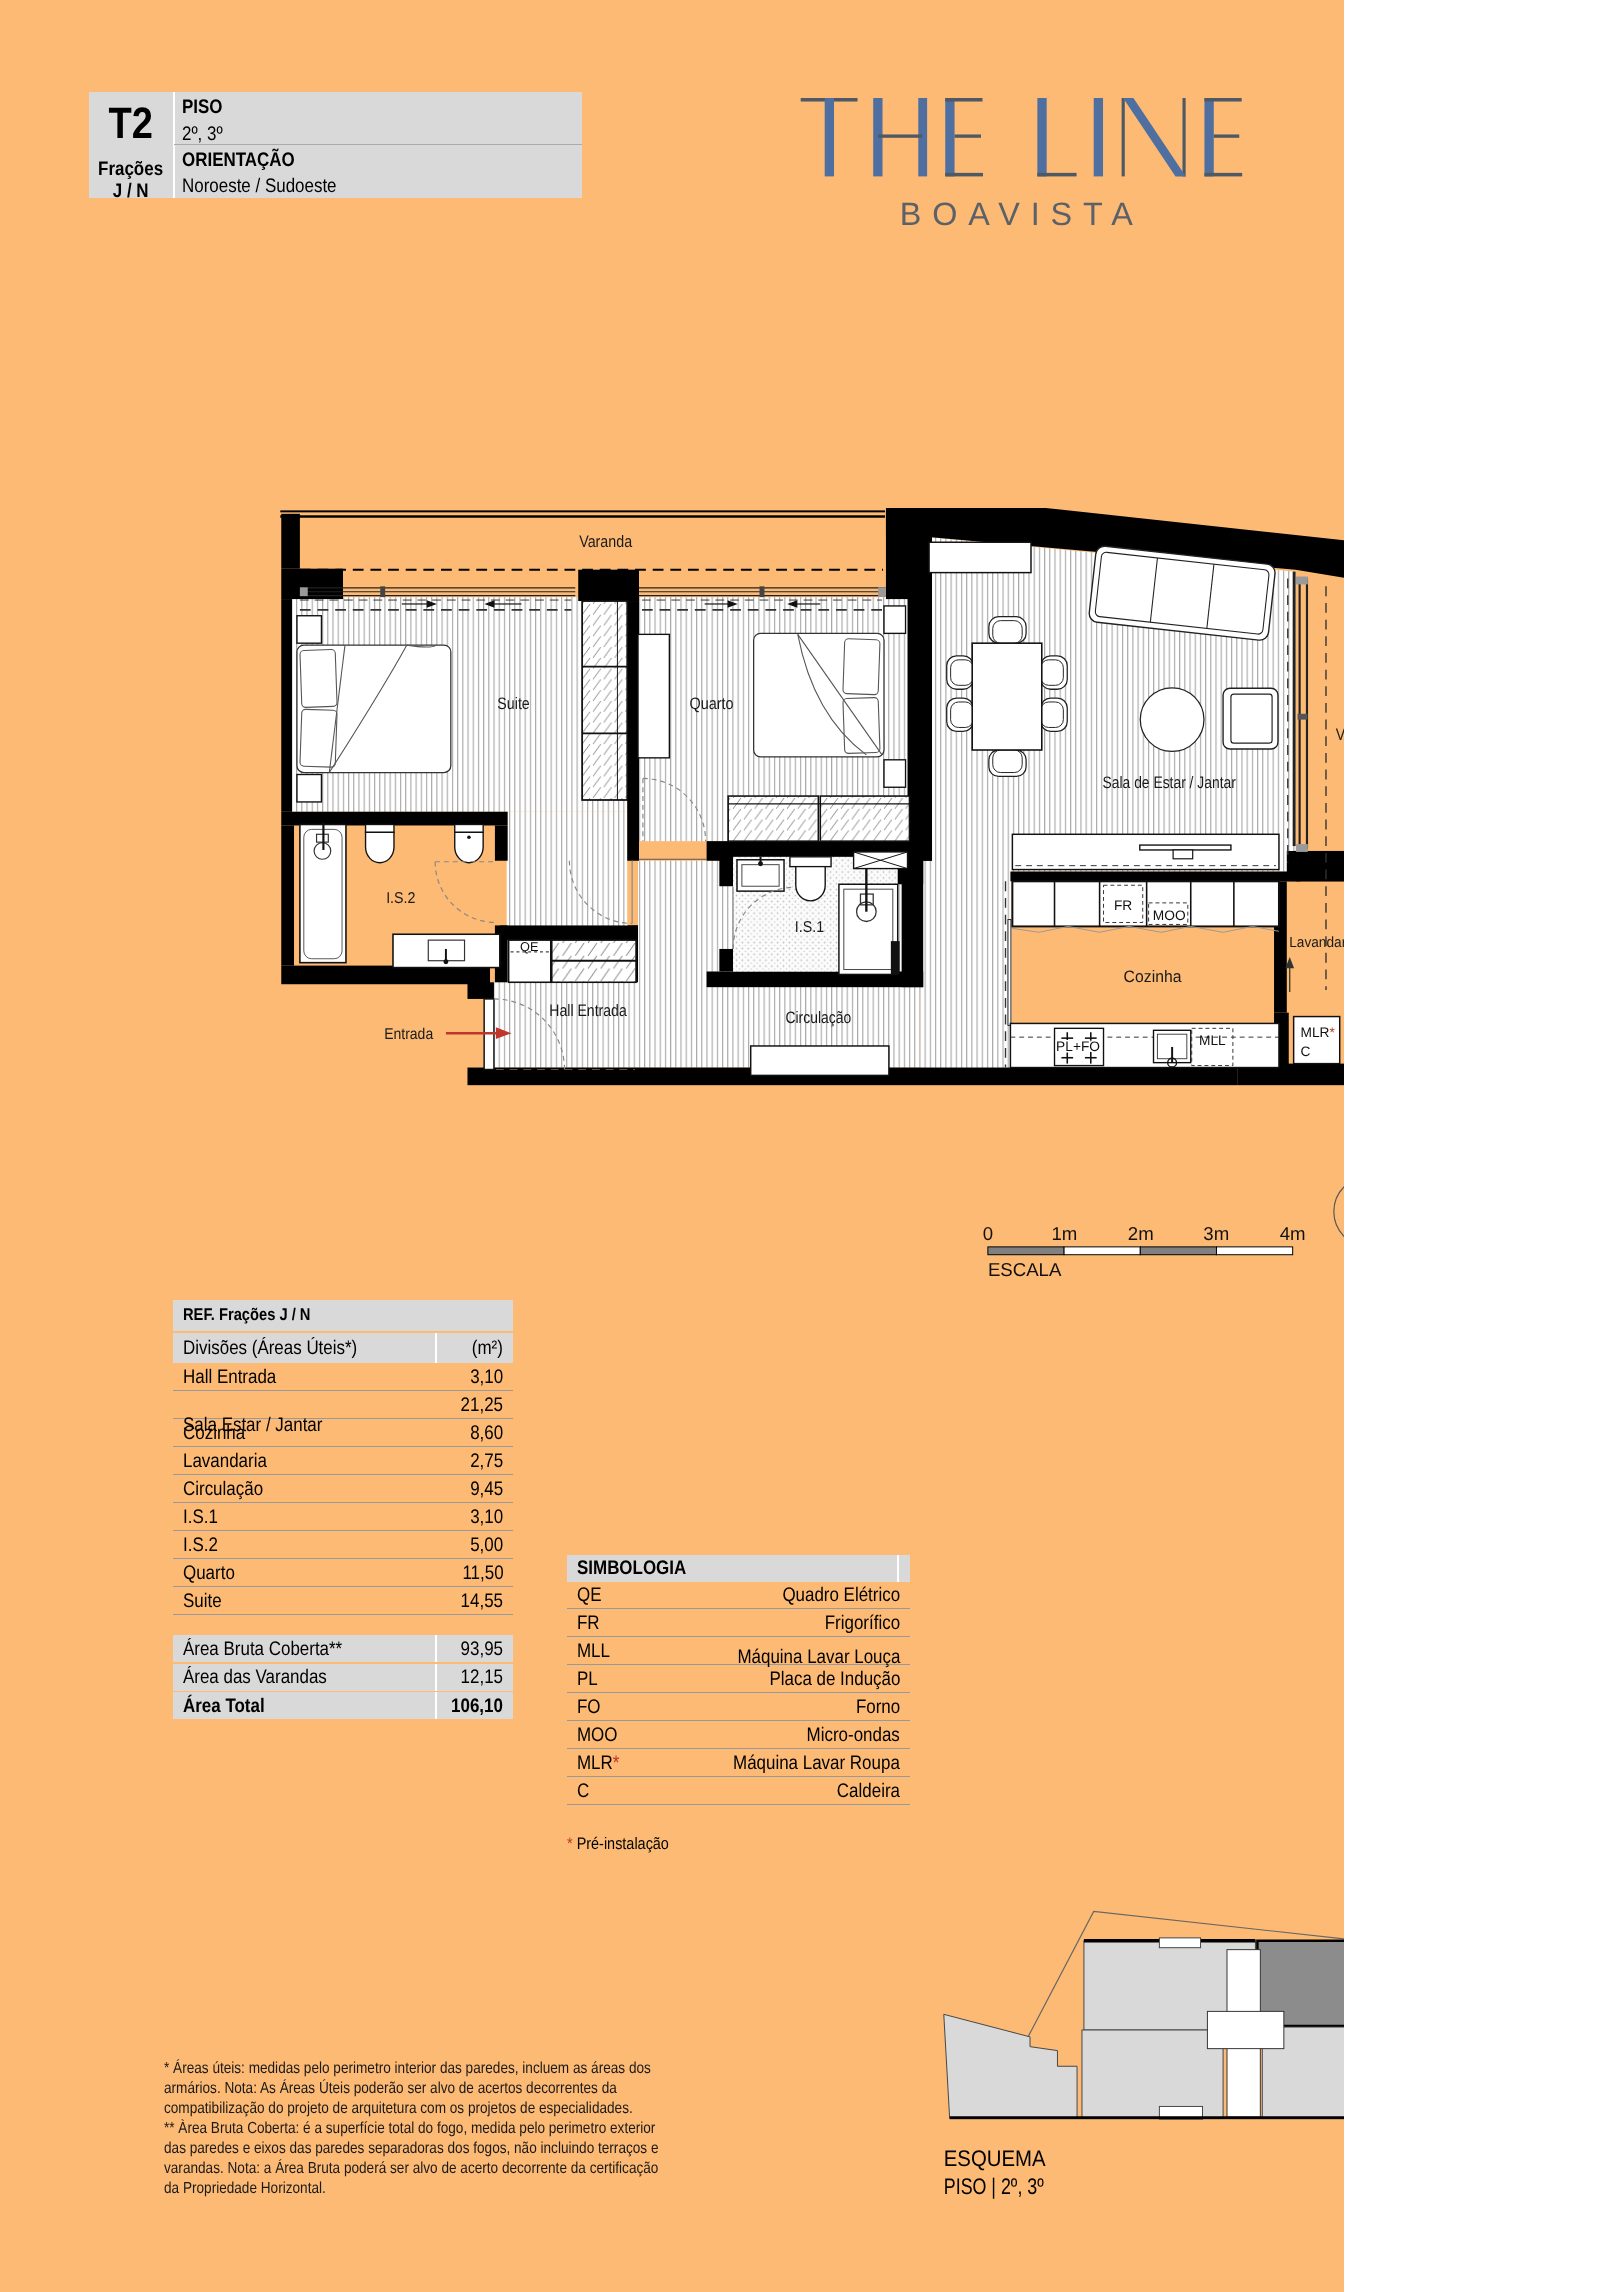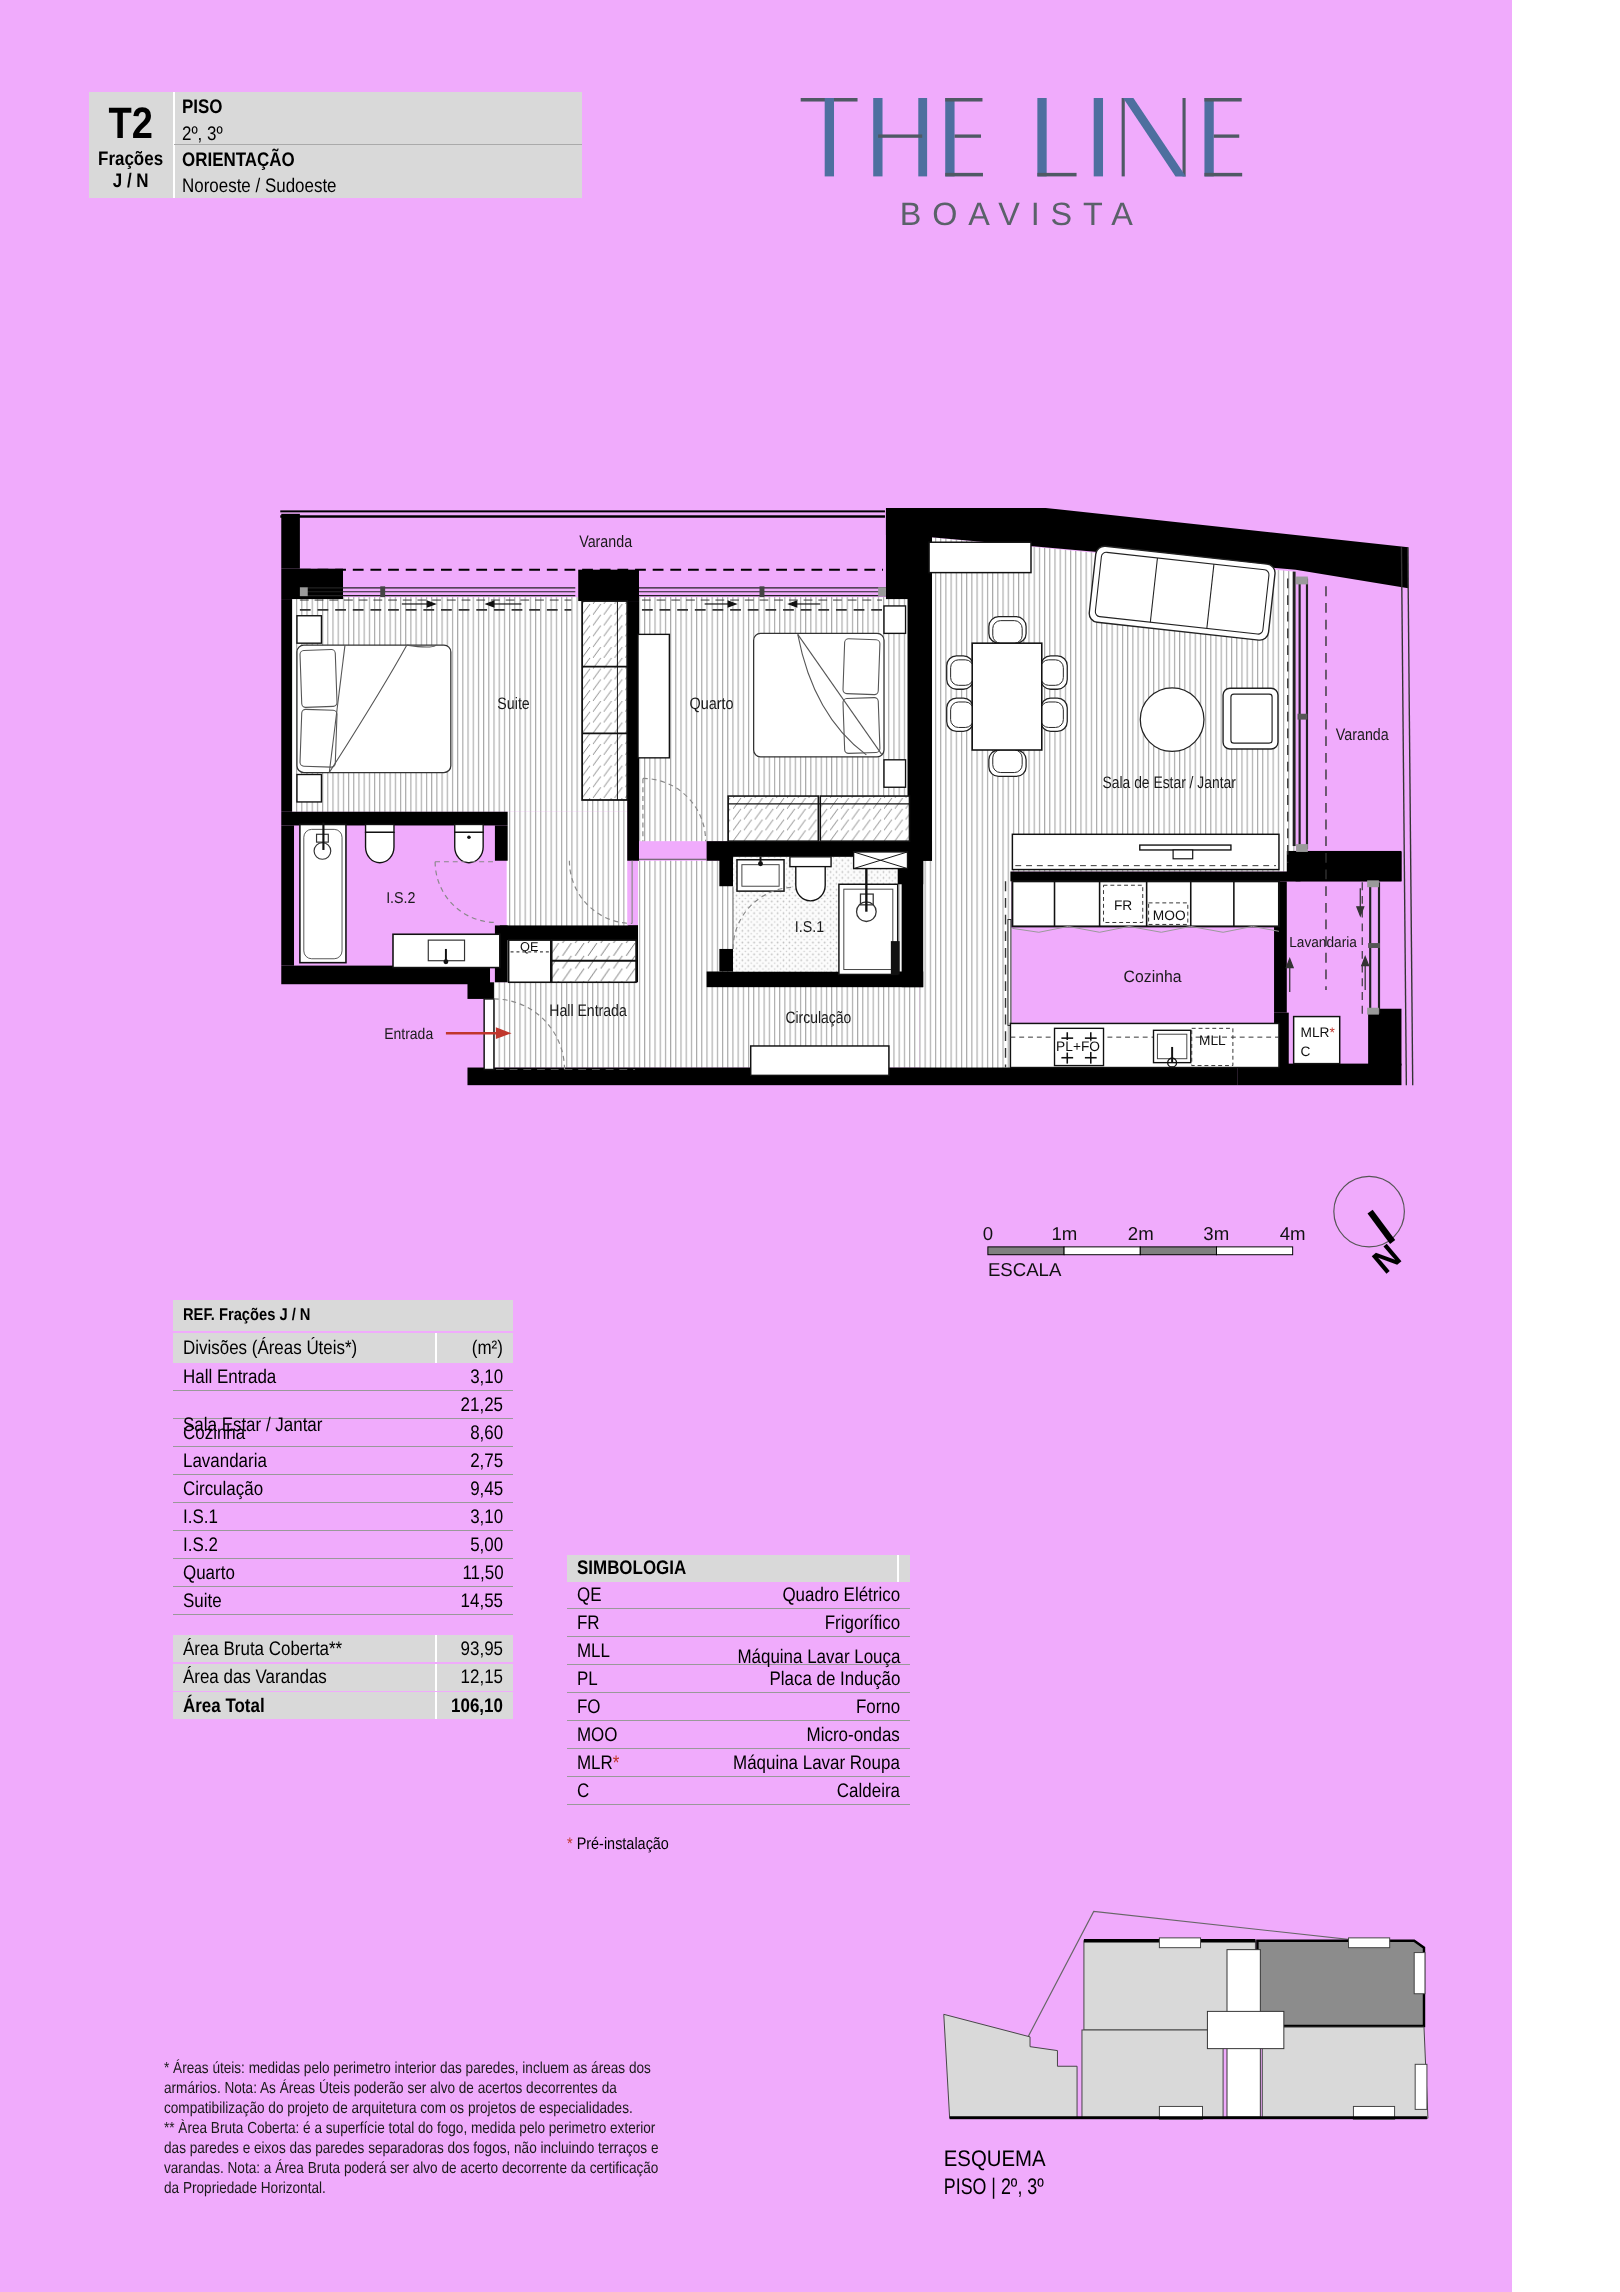--- a/index.html
+++ b/index.html
@@ -1,33 +1,33 @@
 <!DOCTYPE html>
 <html><head>
 <meta charset="utf-8">
 <style>
   html,body{margin:0;padding:0;background:#fff;}
   *{-webkit-font-smoothing:antialiased;text-rendering:geometricPrecision;}
-  #page{position:relative;width:1512px;height:2293px;background:#f0abfc;overflow:hidden;
+  #page{position:relative;width:1344px;height:2293px;background:#fdba74;overflow:hidden;
         font-family:"Liberation Sans",sans-serif;color:#000;}
   .abs{position:absolute;}
   .hdr{background:#d9d9d9;}
   .cl{display:inline-block;transform:scaleX(0.865);transform-origin:0 50%;white-space:nowrap;}
   .cr{display:inline-block;transform:scaleX(0.865);transform-origin:100% 50%;white-space:nowrap;}
   svg text{font-family:"Liberation Sans",sans-serif;}
 </style>
 </head>
 <body>
 <div id="page">
 
 <div class="abs hdr" style="left:89px;top:92px;width:493px;height:106px;"></div>
 
 <div class="abs" style="left:89px;top:92px;width:83px;height:106px;text-align:center;">
   <div style="font-weight:bold;font-size:44px;line-height:47px;margin-top:7.8px;"><span class="cl" style="transform-origin:50% 50%;">T2</span></div>
-  <div style="font-weight:bold;font-size:19.6px;line-height:22.5px;margin-top:1px;"><span class="cl" style="transform-origin:50% 50%;">Frações</span><br><span class="cl" style="transform-origin:50% 50%;">J / N</span></div>
+  <div style="font-weight:bold;font-size:19.6px;line-height:22.5px;margin-top:11px;"><span class="cl" style="transform-origin:50% 50%;">Frações</span><br><span class="cl" style="transform-origin:50% 50%;">J / N</span></div>
 </div>
 
 <div class="abs" style="left:173px;top:92px;width:2px;height:106px;background:#ffffff;"></div>
 
 <div class="abs" style="left:174px;top:144px;width:408px;height:1px;background:#aaaaaa;"></div>
 
 <div class="abs" style="left:182px;top:96px;font-size:19.6px;font-weight:bold;"><span class="cl">PISO</span></div>
 <div class="abs" style="left:182px;top:123px;font-size:19.6px;"><span class="cl">2º, 3º</span></div>
 
 <div class="abs" style="left:182px;top:149px;font-size:19.6px;font-weight:bold;"><span class="cl">ORIENTAÇÃO</span></div>

